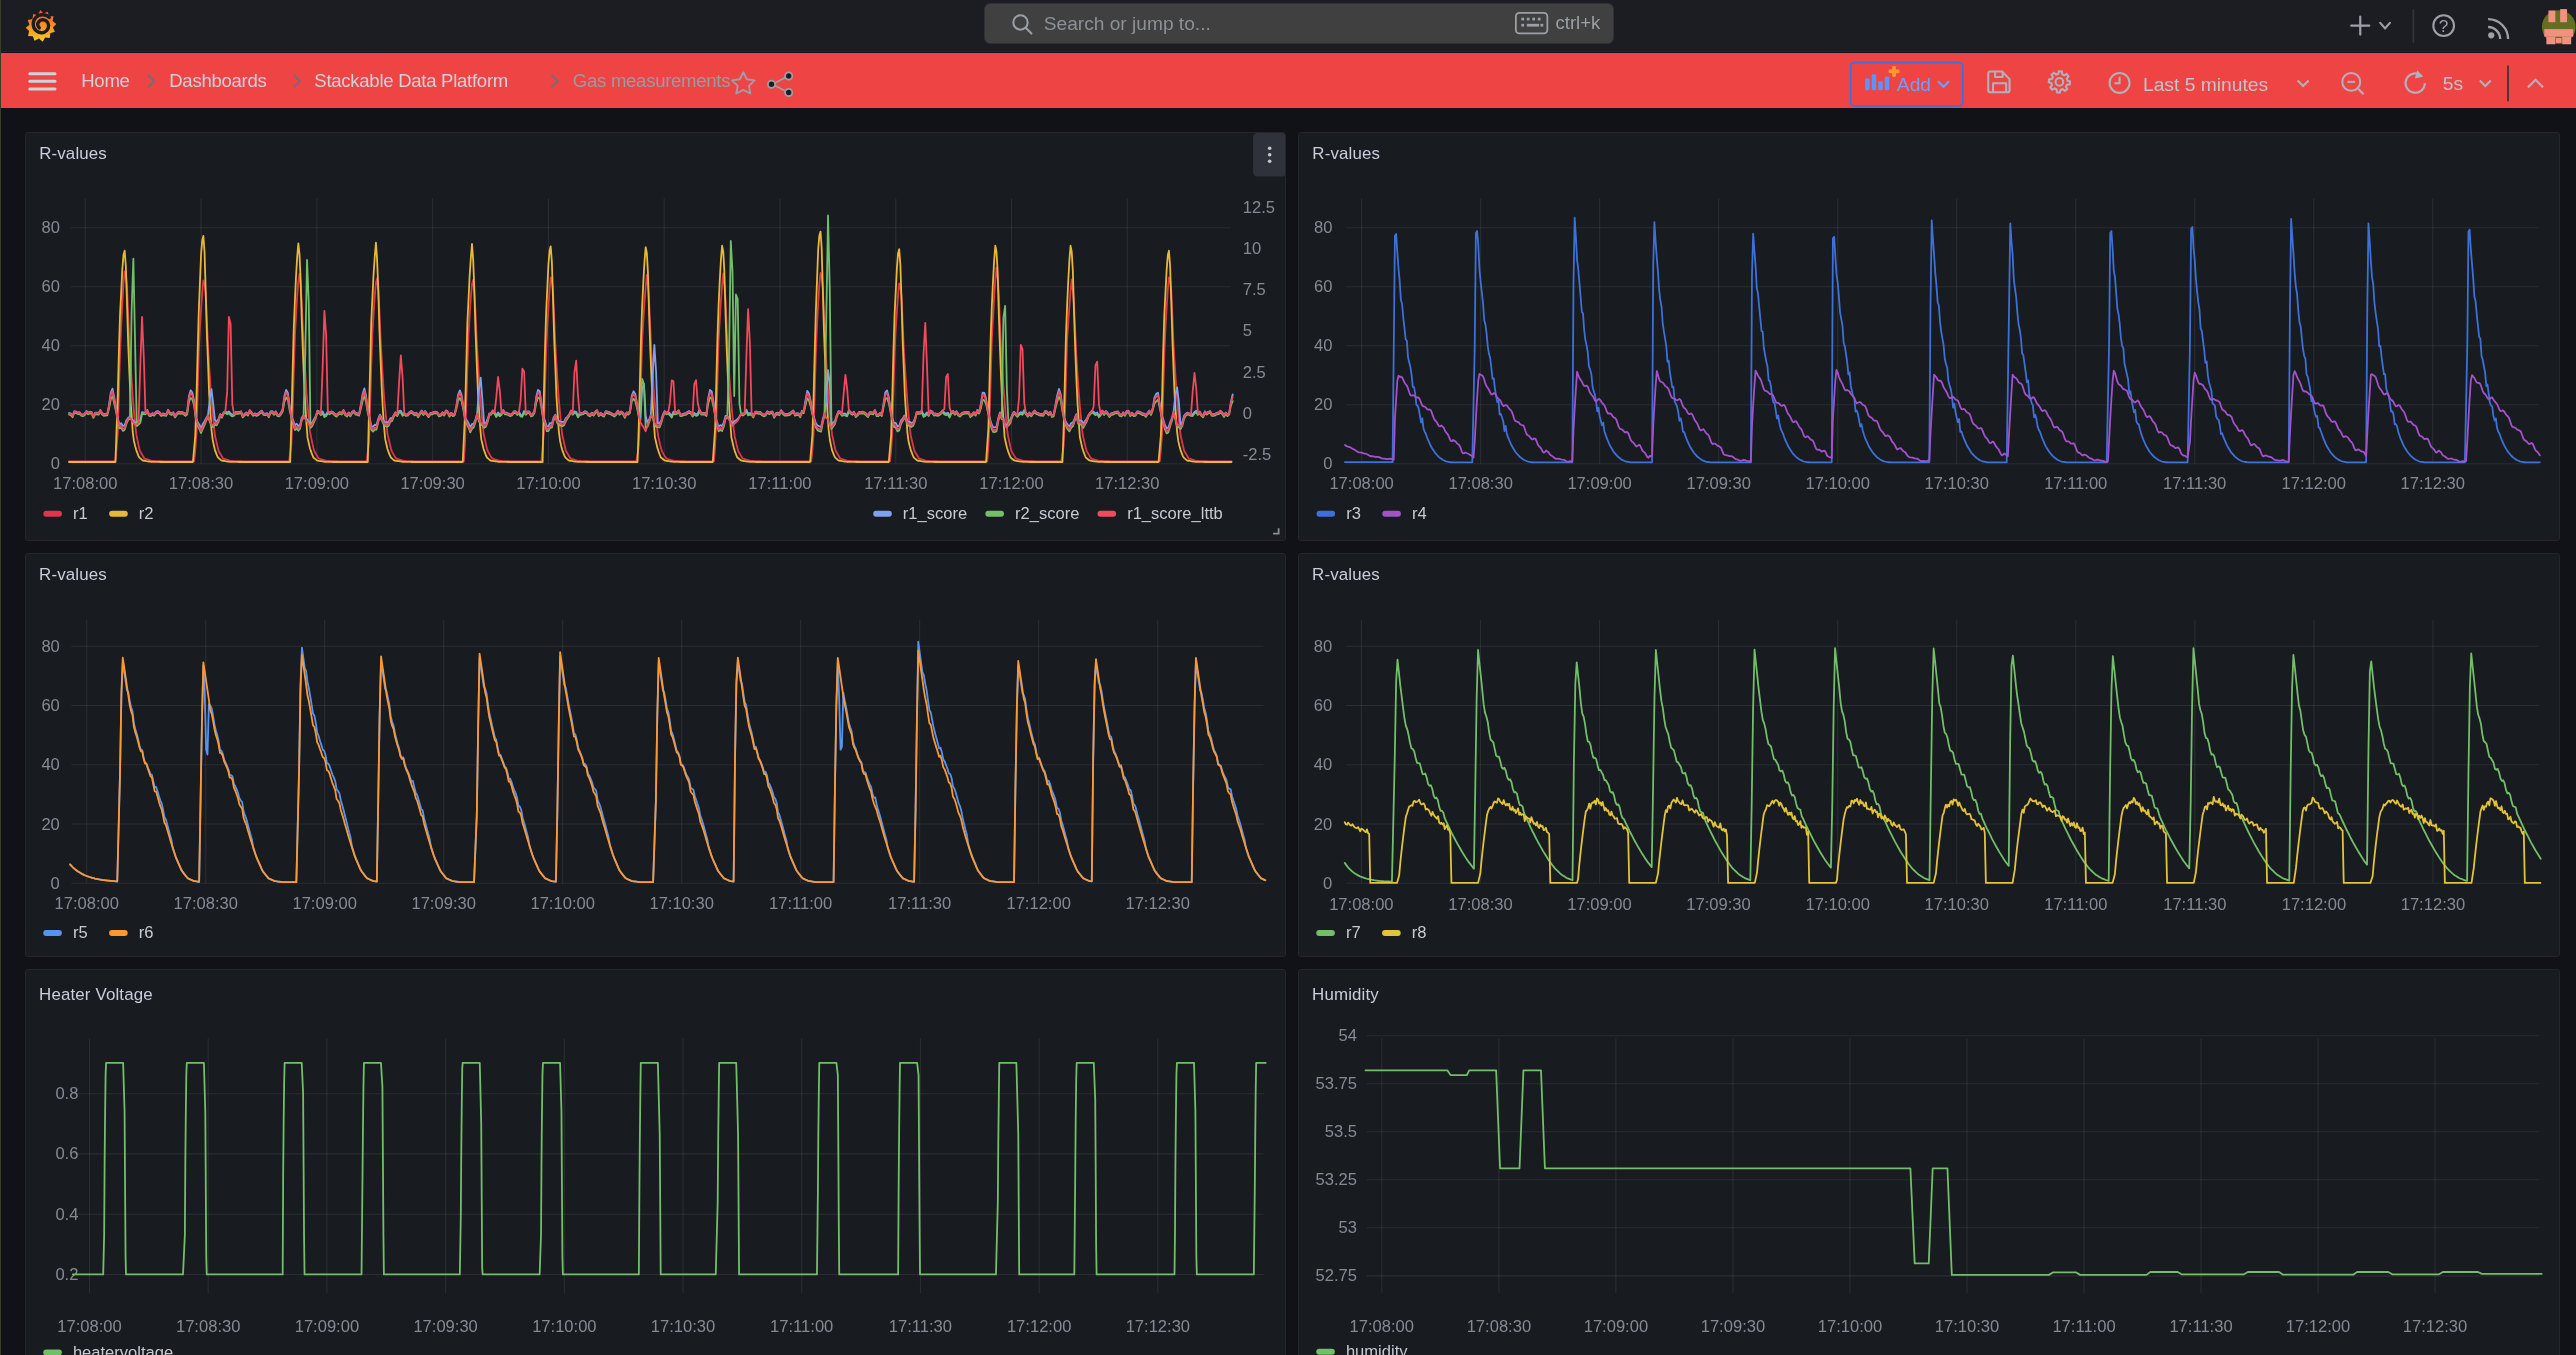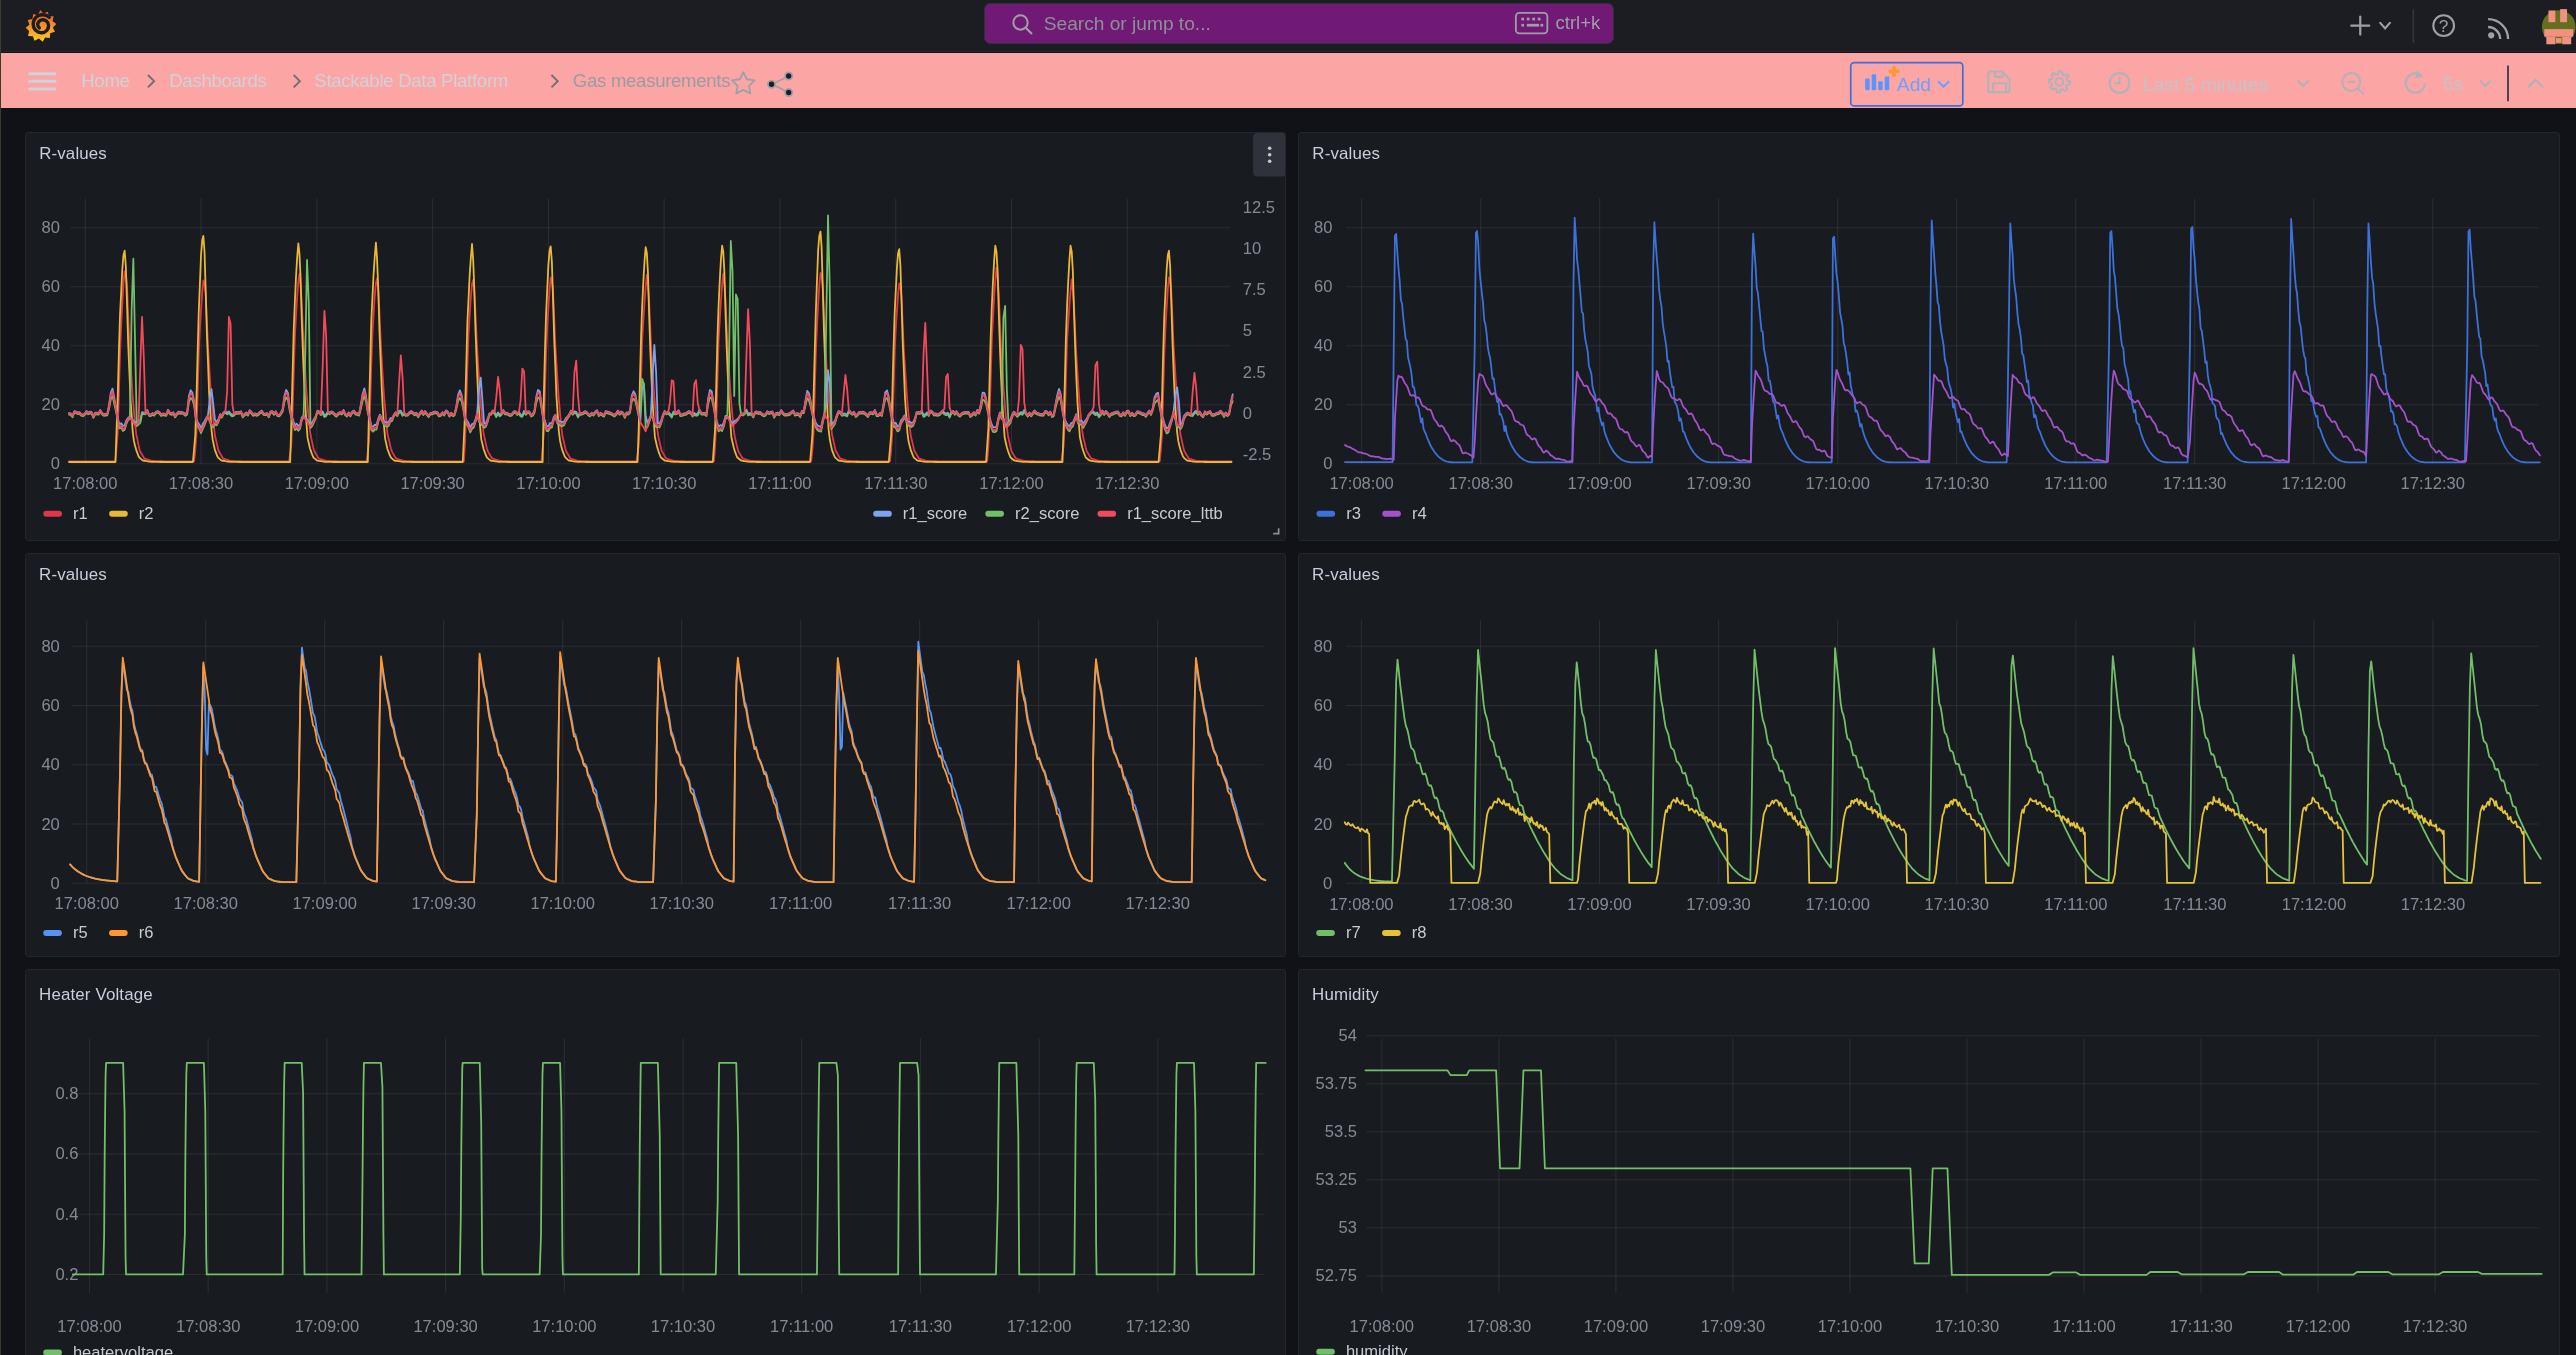--- a/index.html
+++ b/index.html
@@ -1,21 +1,21 @@
 <!DOCTYPE html>
 <html style="font-size:11px"><head>
 <meta charset="utf-8">
 <style>
 * { margin:0; padding:0; box-sizing:border-box; }
 html,body { width:2576px; height:1356px; background:#111217; overflow:hidden;
   font-family:"Liberation Sans", sans-serif; }
 .panel { position:absolute; background:#181b1f; border:1px solid #25262b; border-radius:2.8px; overflow:hidden; }
 .topbar { position:absolute; left:0; top:0; width:2576px; height:52px; background:#1b1d22; border-bottom:1px solid #25262e; }
-.navbar2 { position:absolute; left:0; top:53px; width:2576px; height:55px; background:#fca5a5; }
-.searchbox { position:absolute; left:984px; top:3.4px; width:630px; height:41px; background:#701a75;
+.navbar2 { position:absolute; left:0; top:53px; width:2576px; height:55px; background:#ef4444; }
+.searchbox { position:absolute; left:984px; top:3.4px; width:630px; height:41px; background:#404040;
   border:1px solid #2f3138; border-radius:6.2px; color:#8e9097; font-size:19.3px; }
 .icon { position:absolute; }
 </style>
 </head>
 <body>
 <div style="position:absolute;left:0;top:0;width:1.4px;height:1356px;background:#3c3d22;z-index:50"></div>
 
 <div class="topbar">
 <svg class="icon" style="left:25px;top:7.6px" width="32" height="34" viewBox="0 0 46 50">
 <defs>

